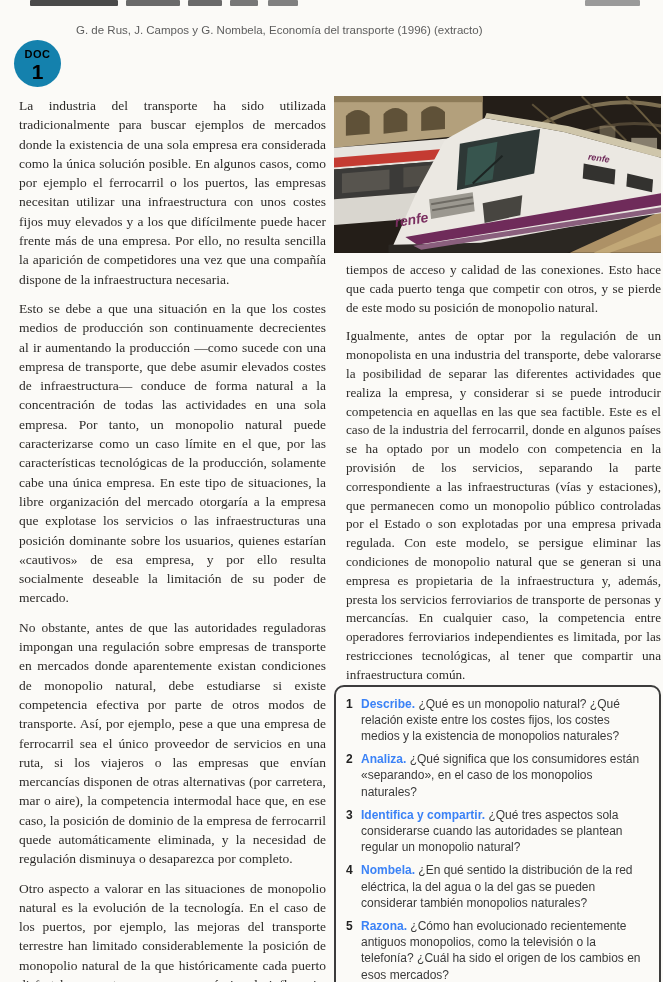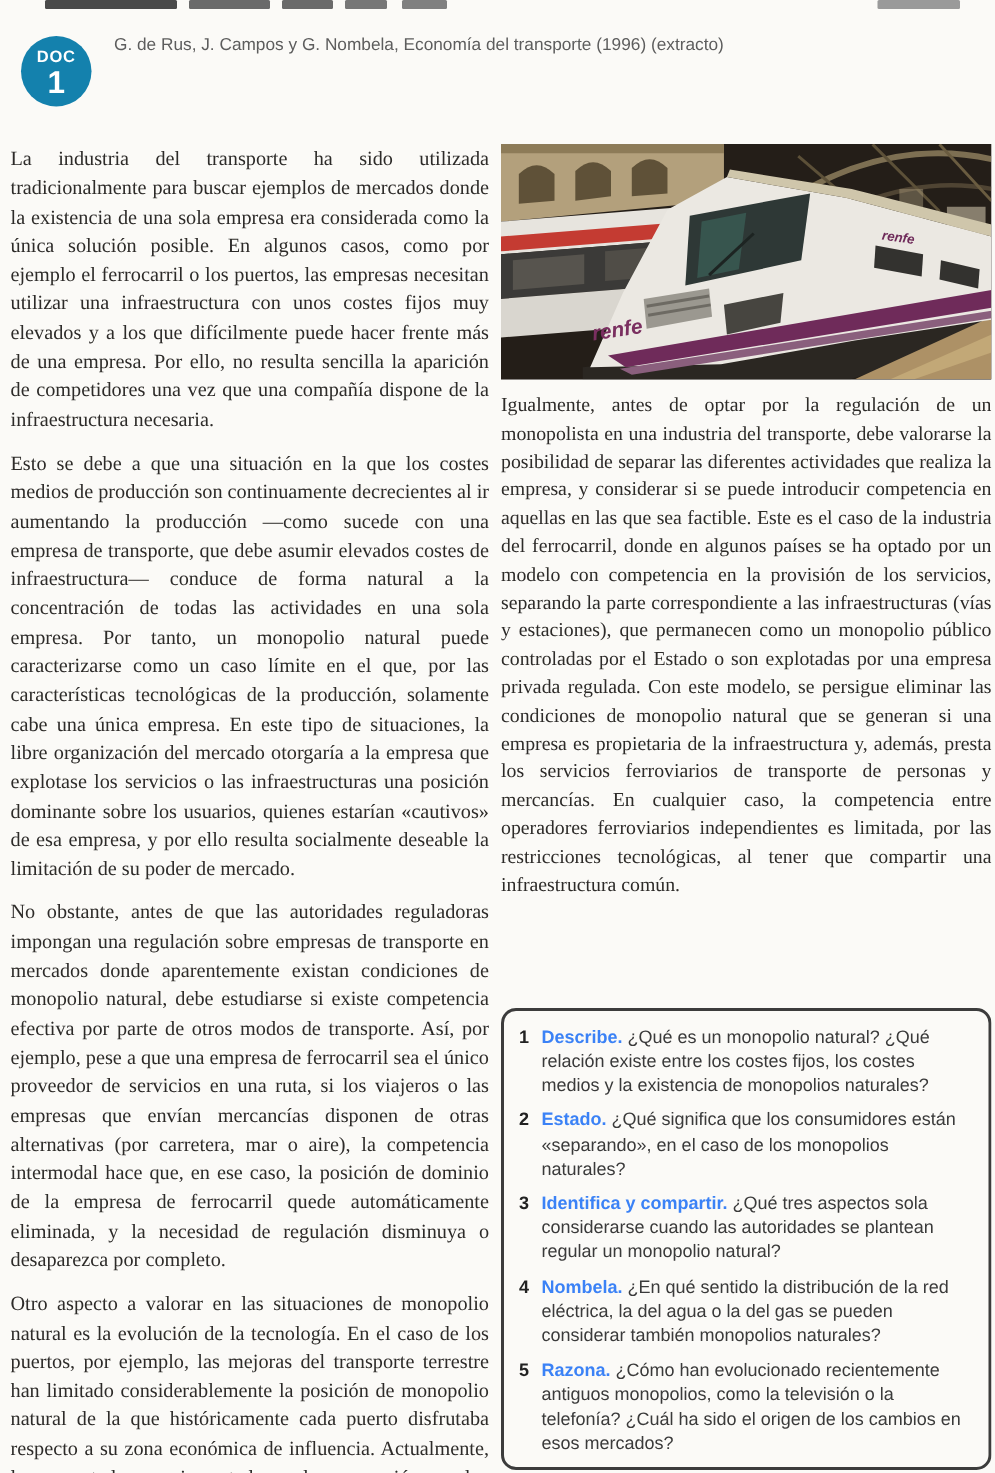--- a/index.html
+++ b/index.html
@@ -10,25 +10,25 @@
     position:relative;
     overflow:hidden;
     color:#222;
   }
   
   .top-frag{position:absolute;top:0;height:6px;background:#4a4a4a;border-radius:1px;}
 
   
   .doc-header{position:relative;padding:24px 0 0 14px;height:62px;}
   .doc-badge{
-    position:absolute;left:14px;top:24px;
+    position:absolute;left:14px;top:40px;
     width:47px;height:47px;border-radius:50%;
     background:#1481ad;
     display:flex;flex-direction:column;align-items:center;justify-content:center;
-    color:#ffffff;line-height:1;
+    color:#000000;line-height:1;
   }
   .doc-badge .b1{font-size:11px;font-weight:bold;letter-spacing:.5px;margin-top:3px;}
   .doc-badge .b2{font-size:21px;font-weight:bold;margin-top:1px;}
   .head-text{margin-left:62px;}
   .doc-title{
     font-size:19px;font-weight:bold;color:#1b1b1b;
     letter-spacing:-0.2px;margin:2px 0 3px 0;
   }
   .doc-source{font-size:11.5px;color:#5d5d5d;}
   .doc-source .it{}
@@ -38,21 +38,21 @@
     display:flex;gap:8px;
     padding:0 2px 0 7px;
     margin-top:10px;
     height:890px;
   }
   .col{overflow:hidden;}
   .col-left{width:319px;}
   .col-right{width:327px;display:flex;flex-direction:column;}
 
   .body-text p{
-    margin:0 0 10px 0;
+    margin:0 0 10px 12px;
     font-family:"Liberation Serif","DejaVu Serif",serif;
     font-size:13.5px;line-height:19.3px;
     text-align:justify;
     color:#2d2b29;
     hyphens:auto;
   }
   .col-right .body-text p{font-size:13.2px;line-height:18.8px;}
   .body-text p:last-child{margin-bottom:0;}
 
   
@@ -162,31 +162,32 @@
         <polygon points="252,68 284,74 283,89 251,83" fill="#33322f"></polygon>
         <polygon points="296,78 322,84 321,97 295,91" fill="#33322f"></polygon>
 
         <text x="62" y="132" font-family="Liberation Sans, sans-serif" font-size="14" font-style="italic" font-weight="bold" fill="#7a2f60" transform="rotate(-9 62 132)">renfe</text>
 
         <text x="256" y="64" font-family="Liberation Sans, sans-serif" font-size="9" font-style="italic" font-weight="bold" fill="#6f2b5a" transform="rotate(8 256 64)">renfe</text>
       </svg>
     </div>
 
     <div class="body-text">
+      <p>tiempos de acceso y calidad de las conexiones. Esto hace que cada puerto tenga que competir con otros, y se pierde de este modo su posición de monopolio natural.</p>
       <p>Igualmente, antes de optar por la regulación de un monopolista en una industria del transporte, debe valorarse la posibilidad de separar las diferentes actividades que realiza la empresa, y considerar si se puede introducir competencia en aquellas en las que sea factible. Este es el caso de la industria del ferrocarril, donde en algunos países se ha optado por un modelo con competencia en la provisión de los servicios, separando la parte correspondiente a las infraestructuras (vías y estaciones), que permanecen como un monopolio público controladas por el Estado o son explotadas por una empresa privada regulada. Con este modelo, se persigue eliminar las condiciones de monopolio natural que se generan si una empresa es propietaria de la infraestructura y, además, presta los servicios ferroviarios de transporte de personas y mercancías. En cualquier caso, la competencia entre operadores ferroviarios independientes es limitada, por las restricciones tecnológicas, al tener que compartir una infraestructura común.</p>
     </div>
 
     <div class="q-box">
       <div class="q">
         <span class="q-num">1</span>
         <span class="q-body"><b>Describe.</b> <span>¿Qué es un monopolio natural? ¿Qué relación existe entre los costes fijos, los costes medios y la existencia de monopolios naturales?</span></span>
       </div>
       <div class="q">
         <span class="q-num">2</span>
-        <span class="q-body"><b>Estado.</b> <span>¿Qué significa que los consumidores están «separando», en el caso de los monopolios naturales?</span></span>
+        <span class="q-body"><b>Analiza.</b> <span>¿Qué significa que los consumidores están «separando», en el caso de los monopolios naturales?</span></span>
       </div>
       <div class="q">
         <span class="q-num">3</span>
         <span class="q-body"><b>Identifica y compartir.</b> <span>¿Qué tres aspectos sola considerarse cuando las autoridades se plantean regular un monopolio natural?</span></span>
       </div>
       <div class="q">
         <span class="q-num">4</span>
         <span class="q-body"><b>Nombela.</b> <span>¿En qué sentido la distribución de la red eléctrica, la del agua o la del gas se pueden considerar también monopolios naturales?</span></span>
       </div>
       <div class="q">

